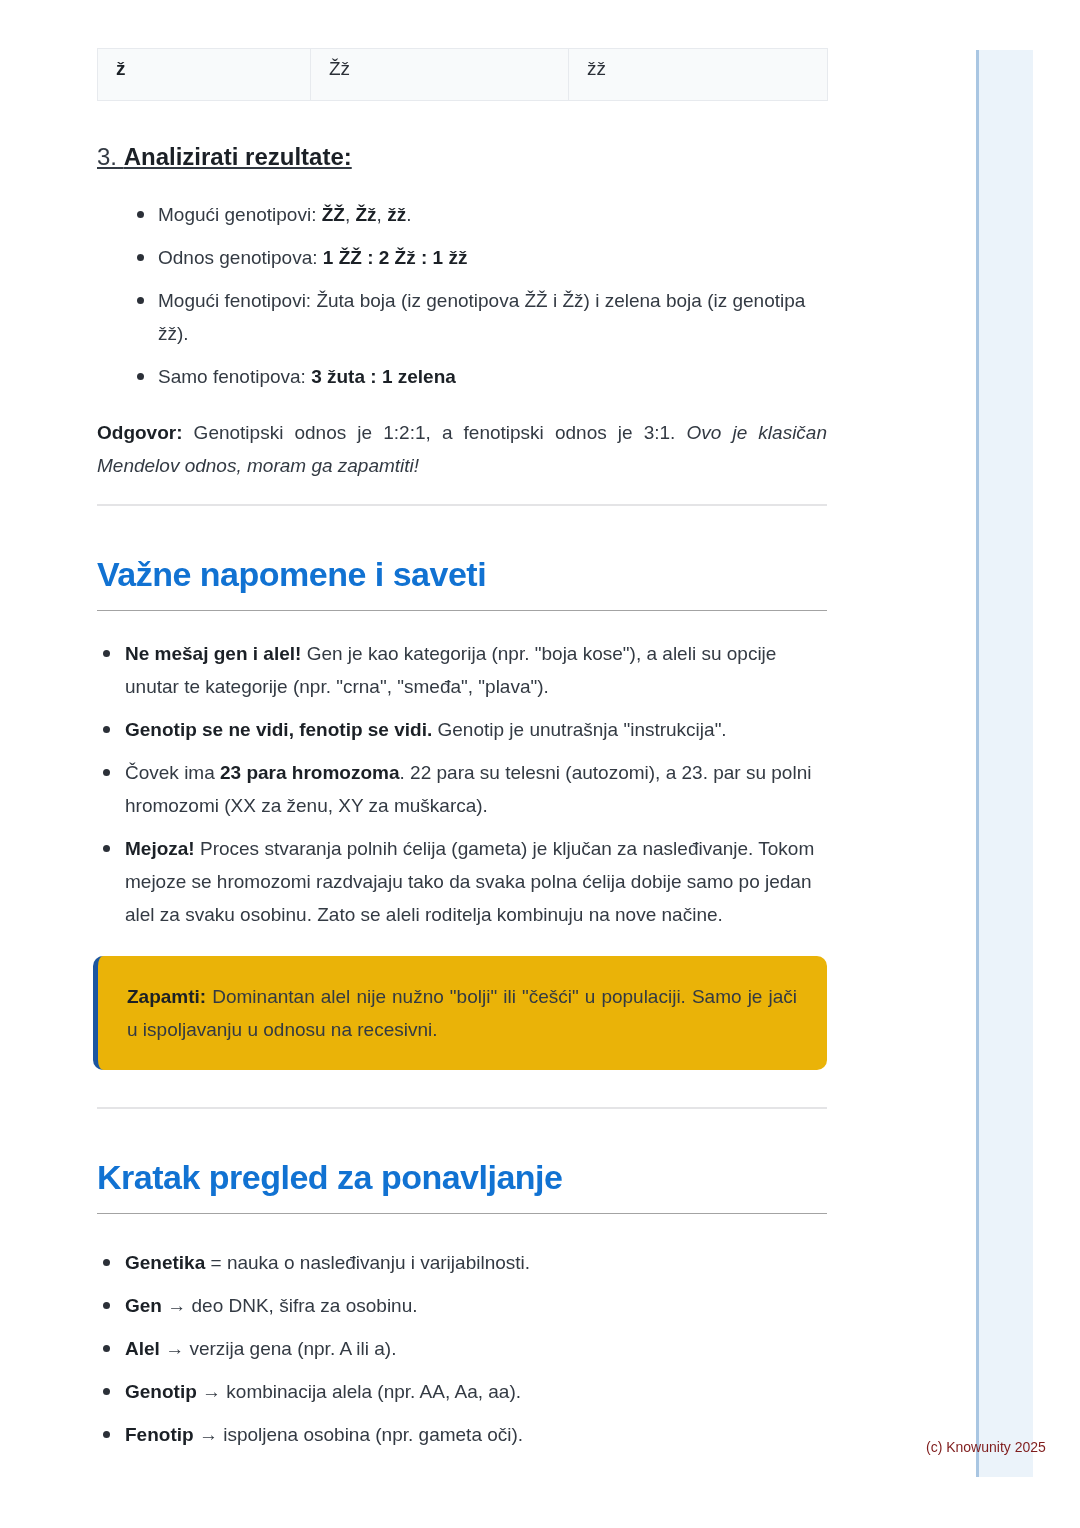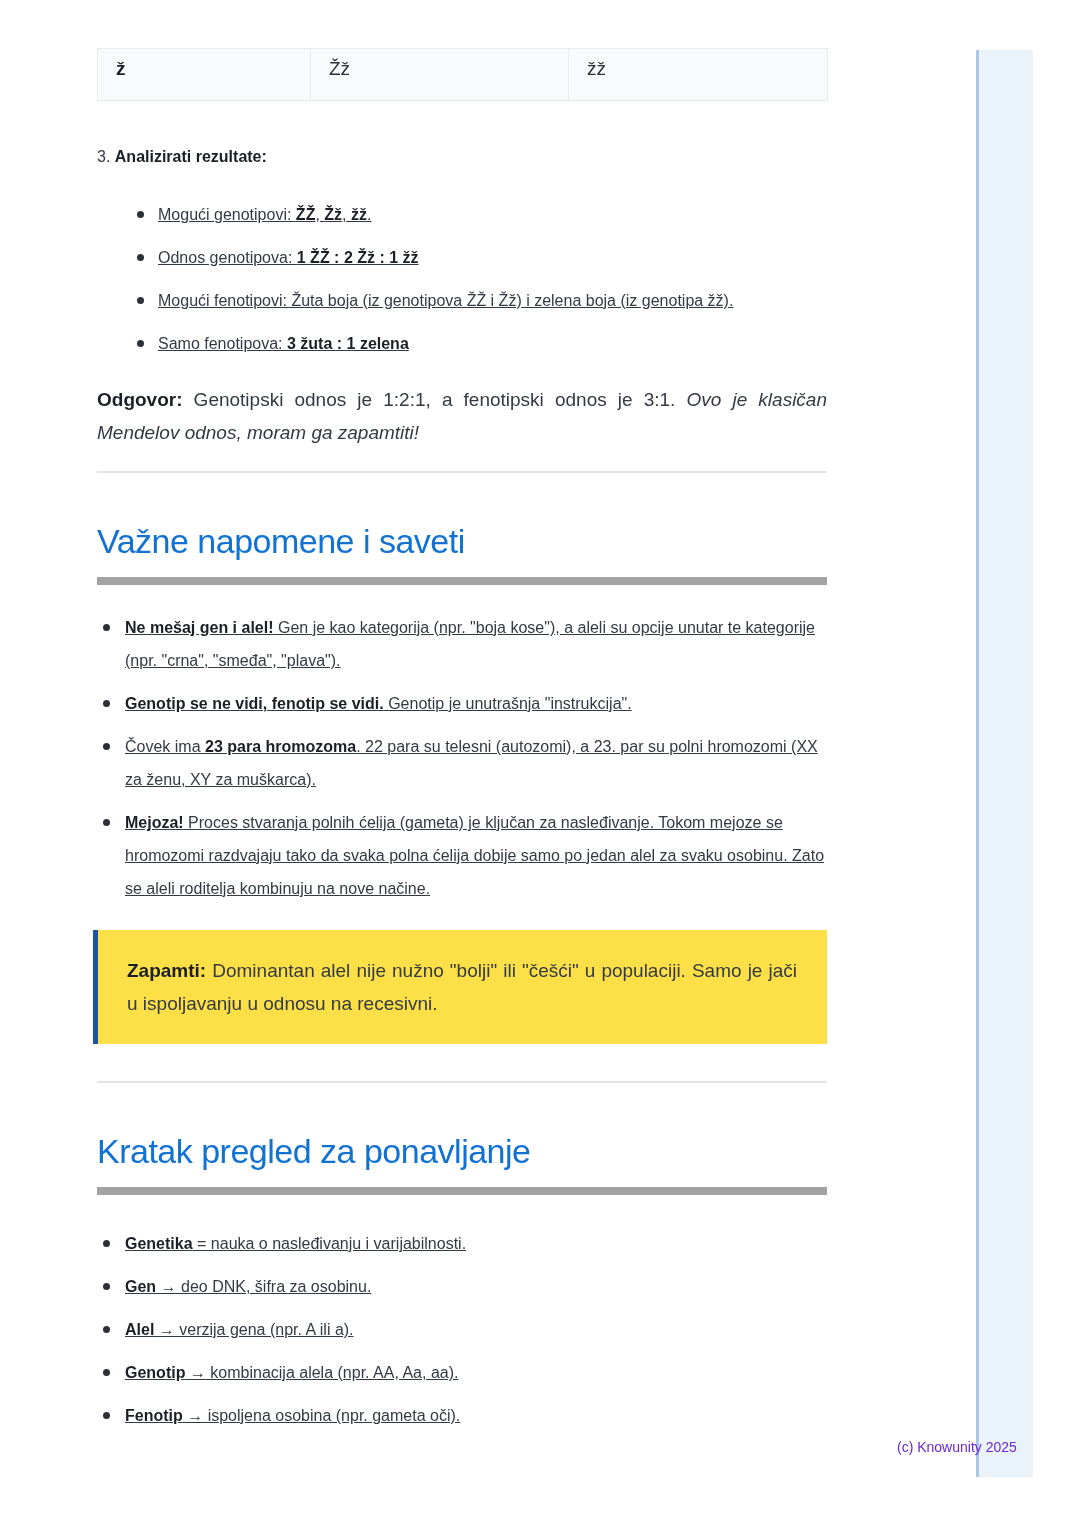--- a/index.html
+++ b/index.html
@@ -15,56 +15,56 @@
   table.punnett td {
     background:#f8fafb; border:1px solid #e7eaee; box-sizing:border-box;
     height:52px; vertical-align:top; padding:9px 18px; font-size:19px; color:#2b3038;
   }
   table.punnett td.c1 { width:213px; font-weight:700; color:#1b2026; }
   table.punnett td.c2 { width:258px; }
   table.punnett td.c3 { width:259px; }
 
   strong { font-weight:700; color:#1b2026; }
 
-  .step-title { margin:44px 0 10px 0; font-size:16px; line-height:24px; }
+  .step-title { margin:44px 0 10px 0; font-size:24px; line-height:24px;text-decoration:underline; }
 
   ul.list { list-style:none; margin:0; padding:0; }
-  ul.list li { position:relative; padding-left:28px; font-size:16px; line-height:33px; margin-bottom:10px;text-decoration:underline; }
+  ul.list li { position:relative; padding-left:28px; font-size:19px; line-height:33px; margin-bottom:10px; }
   ul.list li:last-child { margin-bottom:0; }
   ul.list li::before { content:""; position:absolute; left:6px; top:13px; width:7px; height:7px; border-radius:50%; background:#2b3038; }
 
   ul.sub-list { margin-left:34px; margin-top:29px; }
   ul.sub-list li { padding-left:27px; }
 
   p.answer { margin:23px 0 0 0; font-size:19px; line-height:33px; text-align:justify; }
   p.answer em { font-style:italic; }
 
   hr.divider { border:none; height:2px; background:#e4e4e6; margin:22px 0 0 0; }
   hr.divider.after-callout { margin-top:37px; }
 
   h2.section {
-    margin:48px 0 0 0; font-size:34px; line-height:40px; font-weight:400;
+    margin:48px 0 0 0; font-size:34px; line-height:40px; font-weight:700;
     color:#1172d2; letter-spacing:-0.5px;
-    border-bottom:8px solid #a3a3a3; padding-bottom:16px;
+    border-bottom:1px solid #a3a3a3; padding-bottom:16px;
   }
 
   ul.notes-list { margin-top:26px; }
   ul.review-list { margin-top:32px; }
 
   .callout {
-    margin:25px 0 0 -4px; background:#fde047; border-left:5px solid #1c56a0;
-    border-radius:0; padding:24px 30px 24px 29px;
+    margin:25px 0 0 -4px; background:#eab308; border-left:5px solid #1c56a0;
+    border-radius:10px; padding:24px 30px 24px 29px;
   }
   .callout p { margin:0; font-size:19px; line-height:33px; text-align:justify; }
 
   .side-strip {
     position:absolute; left:976px; top:50px; width:57px; height:1427px;
     background:#ebf3fa; border-left:3px solid #a9c6e2; box-sizing:border-box; z-index:1;
   }
-  .watermark { position:absolute; left:897px; top:1439px; font-size:14px; color:#6d28d9; z-index:2; }
+  .watermark { position:absolute; left:926px; top:1439px; font-size:14px; color:#7f1d1d; z-index:2; }
 </style>
 </head>
 <body>
 
 <div class="side-strip"></div>
 <div class="watermark">(c) Knowunity 2025</div>
 
 <div class="content">
 
   <table class="punnett">

